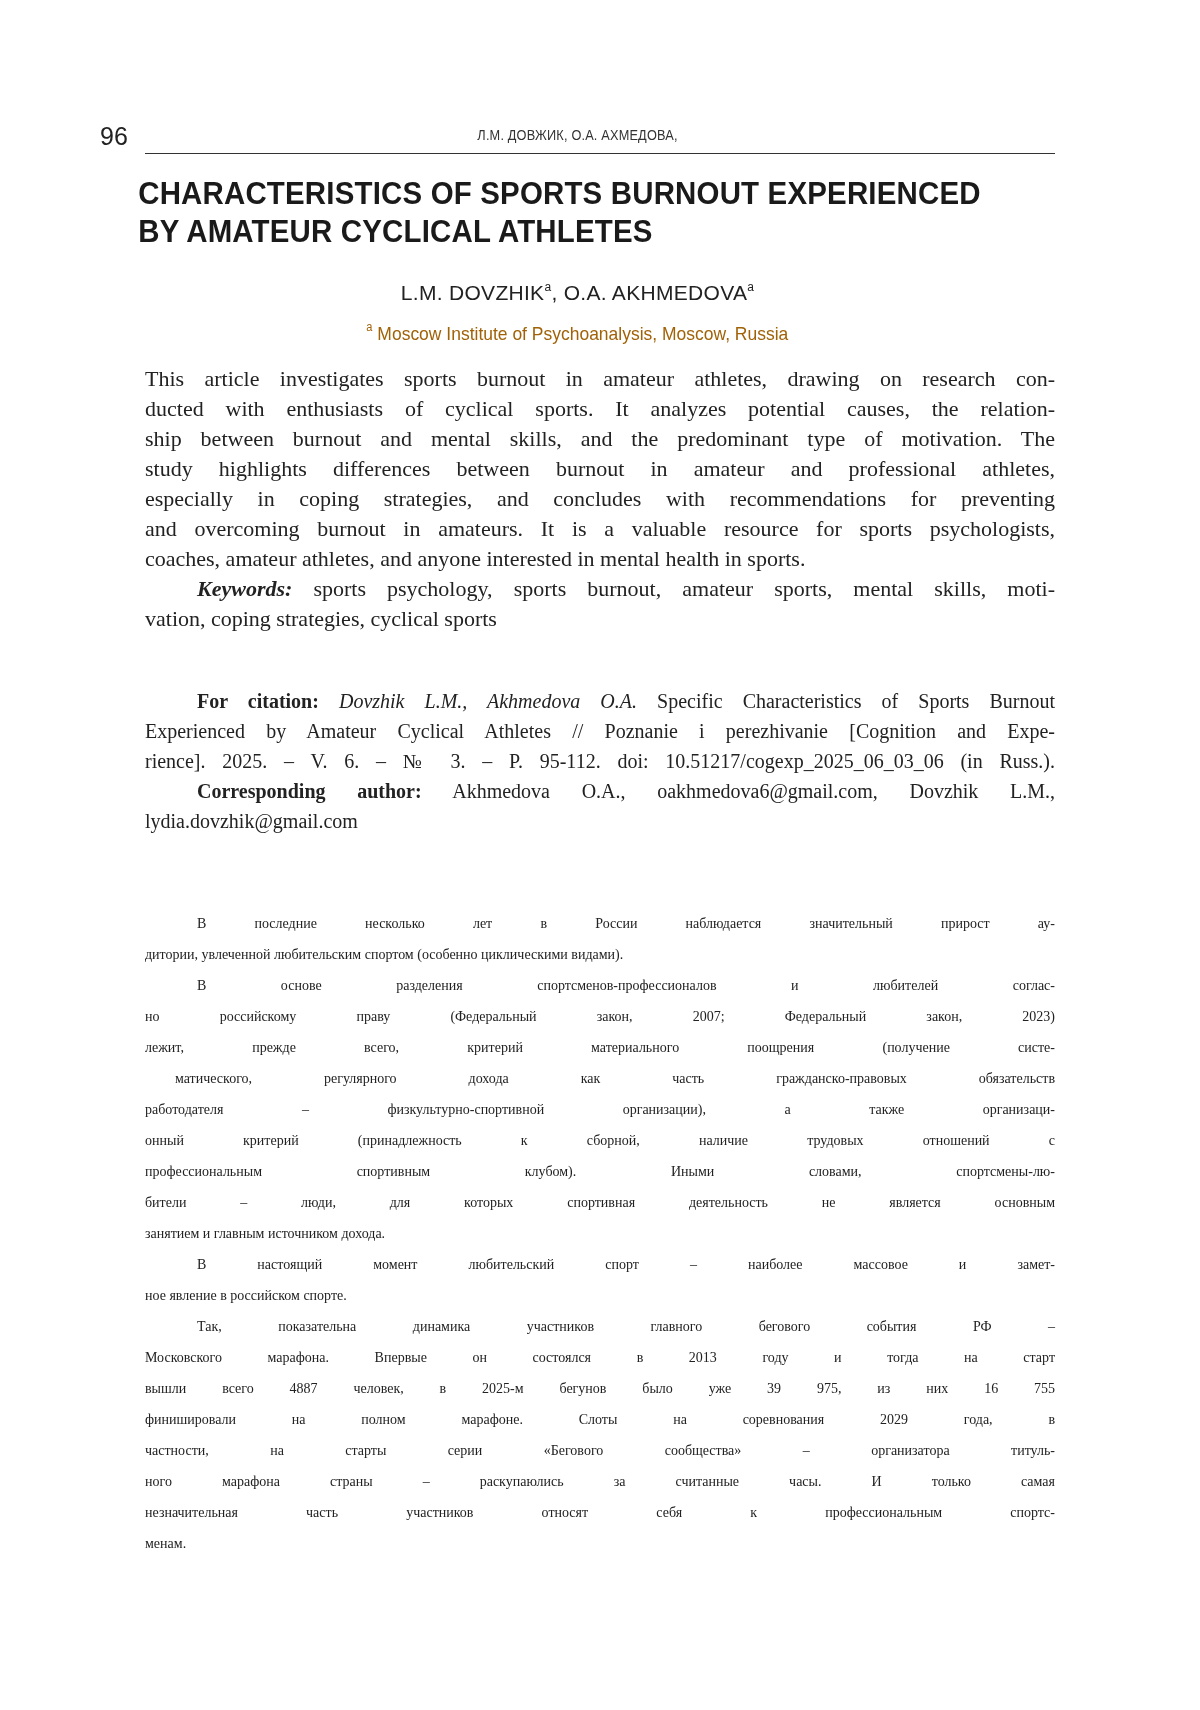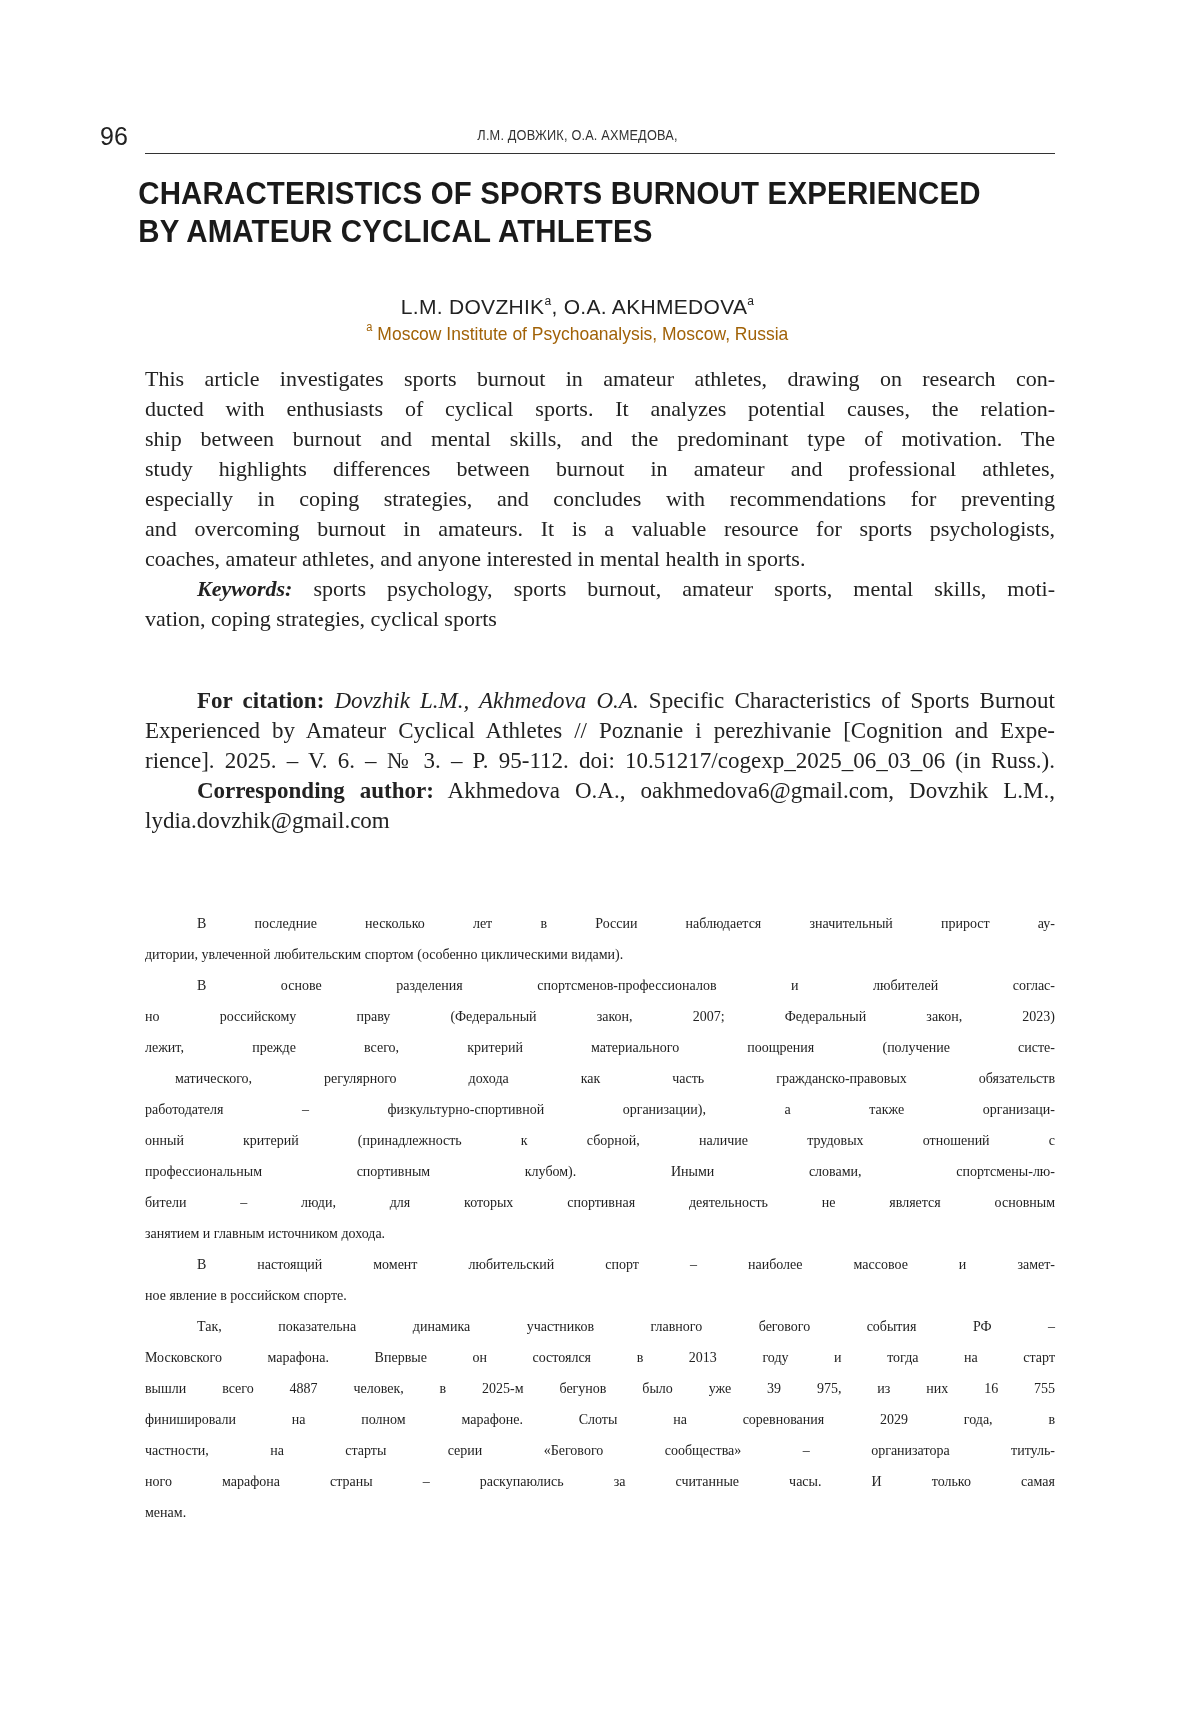--- a/index.html
+++ b/index.html
@@ -4,30 +4,30 @@
 <style>
   html, body { margin: 0; padding: 0; background: #ffffff; }
   body { width: 1200px; height: 1710px; position: relative; overflow: hidden; color: #222222; }
   .page { position: absolute; left: 0; top: 0; width: 1200px; height: 1710px; }
   .running-head { position: absolute; left: 100px; top: 116px; width: 955px; height: 40px; }
   .page-num { position: absolute; left: 0; top: 6px; font-family: "Liberation Sans", sans-serif; font-size: 25px; color: #222; }
   .rh-authors { position: absolute; left: 0; right: 0; top: 10px; text-align: center; font-family: "Liberation Sans", sans-serif; font-size: 15px; letter-spacing: 0.2px; color: #333; transform: scaleX(0.85); }
   .rh-rule { position: absolute; left: 45px; right: 0; top: 37px; border-top: 1.5px solid #333; }
   .title { position: absolute; left: 100px; width: 955px; top: 174px; font-family: "Liberation Sans", sans-serif; font-weight: bold; font-size: 32px; line-height: 38px; color: #1a1a1a; letter-spacing: 0.2px; }
   .title .tline { display: block; transform: scaleX(0.92); }
-  .authors { position: absolute; left: 100px; width: 955px; top: 280px; text-align: center; font-family: "Liberation Sans", sans-serif; font-size: 21px; color: #222; letter-spacing: 0.3px; margin-top: 14px; }
+  .authors { position: absolute; left: 100px; width: 955px; top: 280px; text-align: center; font-family: "Liberation Sans", sans-serif; font-size: 21px; color: #222; letter-spacing: 0.3px; }
   .authors sup, .affil sup { font-size: 12px; vertical-align: 9px; }
   .affil { position: absolute; left: 100px; width: 955px; top: 320px; text-align: center; font-family: "Liberation Sans", sans-serif; font-size: 19px; color: #a16207; }
   .affil span.t { display: inline-block; transform: scaleX(0.92); }
   .block { position: absolute; left: 145px; width: 910px; font-family: "Liberation Serif", serif; color: #222; }
   .line { display: block; white-space: nowrap; text-align: justify; text-align-last: justify; height: 30px; line-height: 30px; }
   .line.last { text-align-last: left; }
   .abstract { top: 364px; font-size: 22px; }
   .abstract .line { transform-origin: left center; }
-  .citation { top: 686px; font-size: 23px; }
+  .citation { top: 686px; font-size: 20px; }
   .citation .line { height: 30px; line-height: 30px; }
   .indent { padding-left: 52px; }
   .body-text { top: 908px; font-size: 14px; }
   .body-text .line { height: 31px; line-height: 31px; }
   b { font-weight: bold; }
   i { font-style: italic; }
 </style>
 </head>
 <body>
 
@@ -85,16 +85,17 @@
       <span class="line" style="display: block;">бители – люди, для которых спортивная деятельность не является основным</span>
       <span class="line last" style="display: block;">занятием и главным источником дохода.</span>
       <span class="line indent" style="display: block;">В настоящий момент любительский спорт – наиболее массовое и замет-</span>
       <span class="line last" style="display: block;">ное явление в российском спорте.</span>
       <span class="line indent" style="display: block;">Так, показательна динамика участников главного бегового события РФ –</span>
       <span class="line" style="display: block;">Московского марафона. Впервые он состоялся в 2013 году и тогда на старт</span>
       <span class="line" style="display: block;">вышли всего 4887 человек, в 2025-м бегунов было уже 39 975, из них 16 755</span>
       <span class="line" style="display: block;">финишировали на полном марафоне. Слоты на соревнования 2029 года, в</span>
       <span class="line" style="display: block;">частности, на старты серии «Бегового сообщества» – организатора титуль-</span>
       <span class="line" style="display: block;">ного марафона страны – раскупаюлись за считанные часы. И только самая</span>
+      <span class="line" style="display: block;">незначительная часть участников относят себя к профессиональным спортс-</span>
       <span class="line last" style="display: block;">менам.</span>
     </div>
 
 </div>
 
 </body></html>

